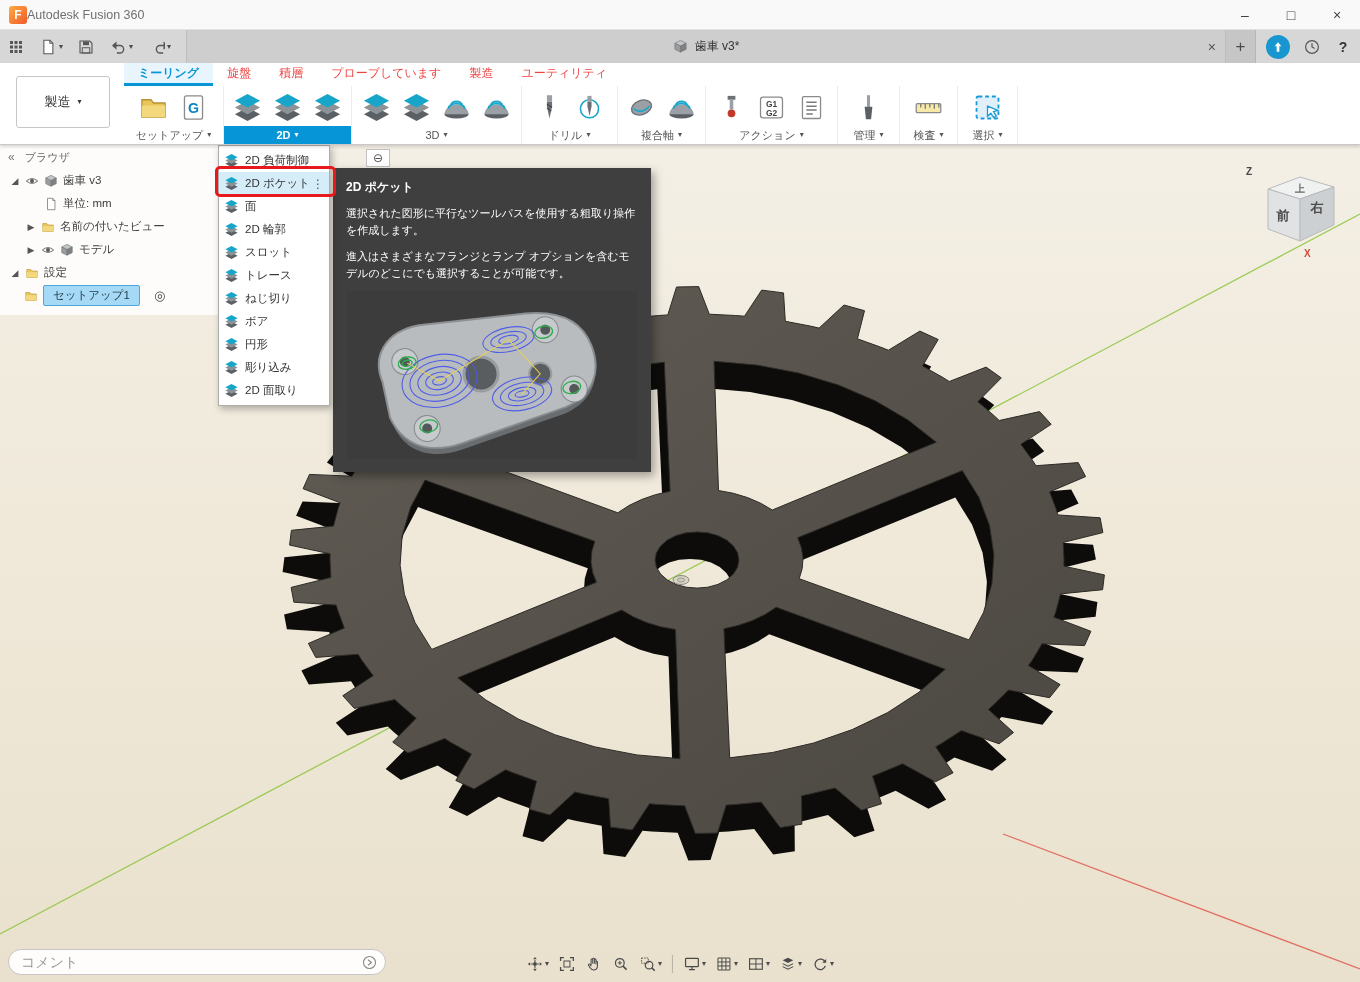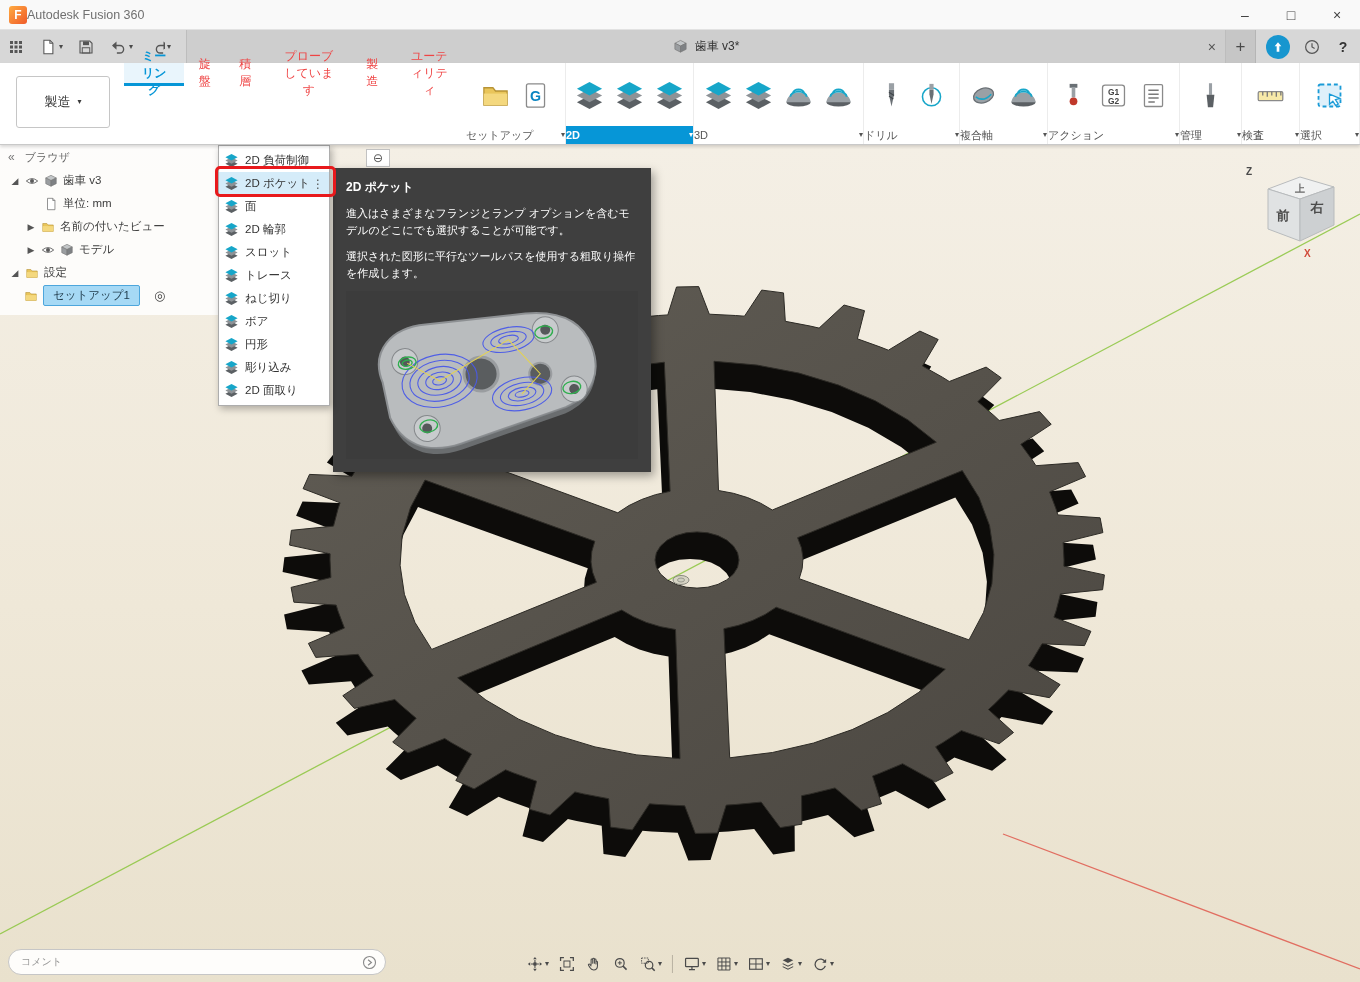--- a/index.html
+++ b/index.html
@@ -30,29 +30,29 @@
     display:flex;align-items:center;justify-content:center}
   .job-circle svg{width:16px;height:16px}
   .clock-btn{width:30px}
   .help-btn{margin-left:auto;width:34px;font-size:14px;color:#333;font-weight:bold;justify-content:center}
 
   
   .ribbon{height:82px;background:#fff;position:relative;border-bottom:1px solid #c9c9c9;
     box-shadow:0 2px 3px rgba(0,0,0,.14);z-index:20}
   .ws-btn{position:absolute;left:16px;top:13px;width:94px;height:52px;border:1px solid #c6c6c6;border-radius:3px;
     background:#fff;display:flex;align-items:center;justify-content:center;gap:7px;font-size:13px;color:#3a3a3a}
-  .ribbon-main{margin-left:124px;height:100%;display:flex;}
+  .ribbon-main{margin-left:124px;height:100%;display:flex;flex-direction:column}
   .tabs{display:flex;height:23px;align-items:stretch}
   .tab{padding:0 14px;font-size:12px;color:#ef4444;display:flex;align-items:center;border-bottom:3px solid transparent}
   .tab.active{color:#0696d7;background:#e9f5fc;border-bottom-color:#0696d7;font-weight:bold}
   .groups{flex:1;display:flex}
   .group{display:flex;flex-direction:column;align-items:center;border-right:1px solid #ececec;flex:none}
   .group-icons{flex:1;display:flex;align-items:center;justify-content:center;gap:9px;padding:2px 8px 0}
   .gicon{width:31px;height:31px;flex:none}
-  .group-label{height:18px;width:100%;font-size:11px;color:#555;display:flex;align-items:center;justify-content:space-between;gap:4px}
+  .group-label{height:18px;width:100%;font-size:11px;color:#555;display:flex;align-items:center;justify-content:center;gap:4px}
   .group-label.active{background:#0696d7;color:#fff;font-weight:bold}
   .w-setup{width:100px}.w-2d{width:128px}.w-3d{width:170px}.w-drill{width:96px}.w-multi{width:88px}
   .w-action{width:132px}.w-manage{width:62px}.w-inspect{width:58px}.w-select{width:60px}
 
   
   .canvas{position:relative;width:1360px;height:837px;overflow:hidden;
     background:linear-gradient(180deg,#f4efe5 0%,#efe8d8 55%,#e9e1cd 100%)}
   .scene-svg{position:absolute;left:0;top:0;width:1360px;height:837px}
 
   
@@ -89,21 +89,21 @@
   
   .viewcube{position:absolute;left:1238px;top:16px;width:116px;height:100px;z-index:3}
   .vc-axis{font-size:10px;fill:#4a4a4a;font-weight:bold}
   .vc-x{font-size:10px;fill:#d04a3a;font-weight:bold}
   .vc-face{font-size:13px;fill:#4c4c4c;font-weight:bold;text-anchor:middle}
   .vc-top{font-size:10px;fill:#6a6a6a;font-weight:bold;text-anchor:middle}
 
   
   .comment-bar{position:absolute;left:8px;bottom:7px;width:378px;height:26px;background:rgba(255,255,255,.92);
     border:1px solid #c6c6c6;border-radius:13px;display:flex;align-items:center;padding:0 8px 0 12px;z-index:5}
-  .comment-input{flex:1;border:none;outline:none;background:transparent;font-size:10px;color:#444;font-family:Liberation Mono, monospace}
+  .comment-input{flex:1;border:none;outline:none;background:transparent;font-size:14px;color:#444;font-family:Liberation Sans, sans-serif}
   .comment-input::placeholder{color:#999}
   .nav-toolbar{position:absolute;left:50%;bottom:5px;transform:translateX(-50%);display:flex;align-items:center;gap:1px;z-index:5}
   .nav-btn{height:26px;padding:0 4px;display:flex;align-items:center;gap:1px;color:#4a4a4a;border-radius:2px}
   .nav-sep{width:1px;height:18px;background:#b9b2a2;margin:0 5px}
 </style>
 </head>
 <body>
 
 <svg width="0" height="0" style="position:absolute">
 <defs>
@@ -619,22 +619,22 @@
           <span>2D 面取り</span>
         </div>
     </div>
 
     <div class="red-box"></div>
 
     <div class="minus-badge">⊖</div>
 
     <div class="tooltip">
       <div class="tt-title">2D ポケット</div>
+      <div class="tt-p">選択された図形に平行なツールパスを使用する粗取り操作を作成します。</div>
       <div class="tt-p">進入はさまざまなフランジとランプ オプションを含むモデルのどこにでも選択することが可能です。</div>
-      <div class="tt-p">選択された図形に平行なツールパスを使用する粗取り操作を作成します。</div>
       <svg class="tt-img" viewBox="0 0 292 168">
         <rect width="292" height="168" fill="#3c3c3c"></rect>
         <g transform="translate(150,86) rotate(-12)">
           <path d="M-112,-18 C-118,-52 -92,-70 -58,-66 L42,-56 C74,-52 96,-38 100,-10 C104,16 92,38 62,44 L-48,58 C-86,62 -106,44 -112,18 Z" fill="#b9bcbe" stroke="#8d9093" stroke-width="2"></path>
           <path d="M-112,18 C-106,44 -86,62 -48,58 L62,44 C92,38 104,16 100,-10 L100,0 C100,26 88,44 60,50 L-48,64 C-84,68 -104,52 -110,28 Z" fill="#7e8184" opacity=".7"></path>
           <circle cx="-86" cy="-34" r="13" fill="#c8cbcd" stroke="#85888b"></circle>
             <circle cx="-86" cy="-34" r="5" fill="#55585a"></circle>
           <circle cx="58" cy="-36" r="13" fill="#c8cbcd" stroke="#85888b"></circle>
             <circle cx="58" cy="-36" r="5" fill="#55585a"></circle>
           <circle cx="74" cy="28" r="13" fill="#c8cbcd" stroke="#85888b"></circle>

